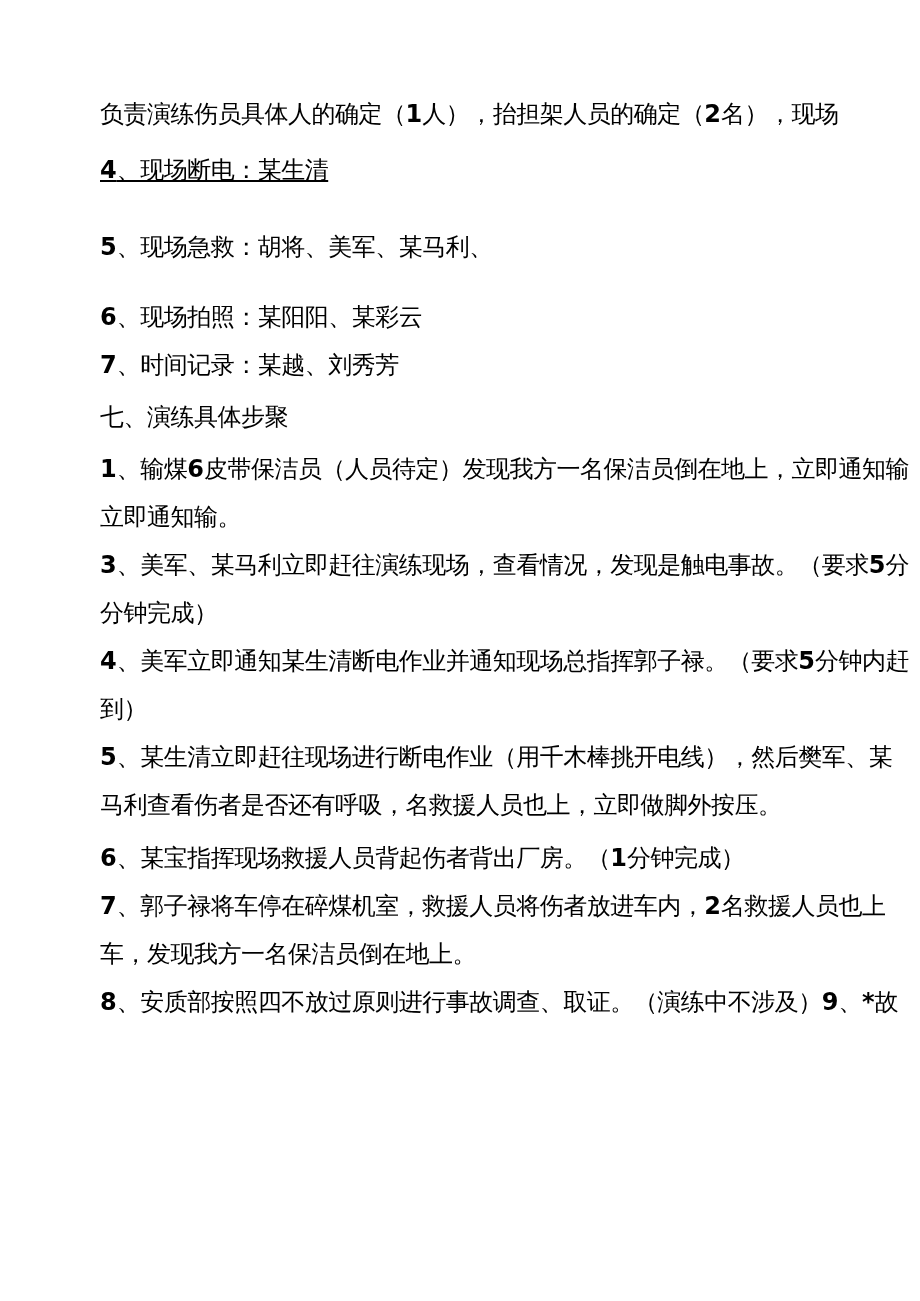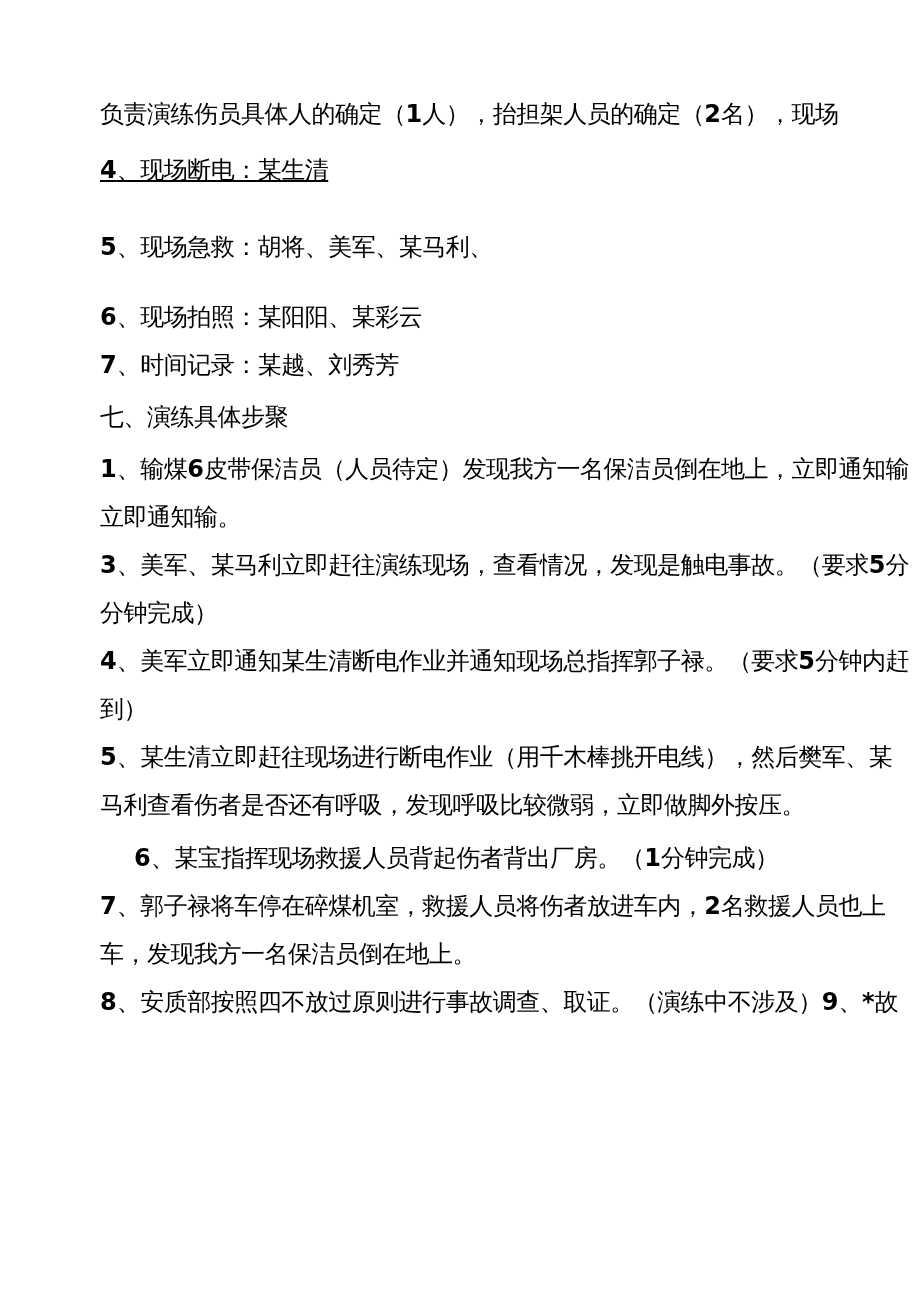--- a/index.html
+++ b/index.html
@@ -28,21 +28,21 @@
     white-space: nowrap;
     letter-spacing: -0.5px;
   }
   .condensed {
     letter-spacing: -3px;
   }
   .gap-8  { margin-top: 8px; text-decoration: underline; }
   .gap-29 { margin-top: 29px; }
   .gap-22 { margin-top: 22px; }
   .gap-4  { margin-top: 4px; }
-  .gap-5  { margin-top: 5px; margin-left: 34px; }
+  .gap-5  { margin-top: 5px; }
   .digits-bold b {
     font-family: "DejaVu Sans", "Liberation Sans", sans-serif;
     font-weight: 700;
     letter-spacing: 0;
   }
 </style>
 </head>
 <body>
 
 <div class="page">
@@ -52,18 +52,18 @@
   <div class="line digits-bold gap-22"><b>6</b>、现场拍照：某阳阳、某彩云</div>
   <div class="line digits-bold"><b>7</b>、时间记录：某越、刘秀芳</div>
   <div class="line digits-bold gap-4">七、演练具体步聚</div>
   <div class="line digits-bold gap-4"><b>1</b>、输煤<b>6</b>皮带保洁员（人员待定）发现我方一名保洁员倒在地上，立即通知输</div>
   <div class="line digits-bold">立即通知输。</div>
   <div class="line digits-bold"><b>3</b>、美军、某马利立即赶往演练现场，查看情况，发现是触电事故。（要求<b>5</b>分</div>
   <div class="line digits-bold">分钟完成）</div>
   <div class="line digits-bold"><b>4</b>、美军立即通知某生清断电作业并通知现场总指挥郭子禄。（要求<b>5</b>分钟内赶</div>
   <div class="line digits-bold">到）</div>
   <div class="line digits-bold"><b>5</b>、某生清立即赶往现场进行断电作业（用千木棒挑开电线），然后樊军、某</div>
-  <div class="line digits-bold">马利查看伤者是否还有呼吸，发现呼吸比较微弱，立即做脚外按压。</div>
+  <div class="line digits-bold">马利查看伤者是否还有呼吸，名救援人员也上，立即做脚外按压。</div>
   <div class="line digits-bold gap-5"><b>6</b>、某宝指挥现场救援人员背起伤者背出厂房。（<b>1</b>分钟完成）</div>
   <div class="line digits-bold"><b>7</b>、郭子禄将车停在碎煤机室，救援人员将伤者放进车内，<b>2</b>名救援人员也上</div>
   <div class="line digits-bold">车，发现我方一名保洁员倒在地上。</div>
   <div class="line digits-bold"><b>8</b>、安质部按照四不放过原则进行事故调查、取证。（演练中不涉及）<b>9</b>、<b>*</b>故</div>
 </div>
 
 </body></html>

